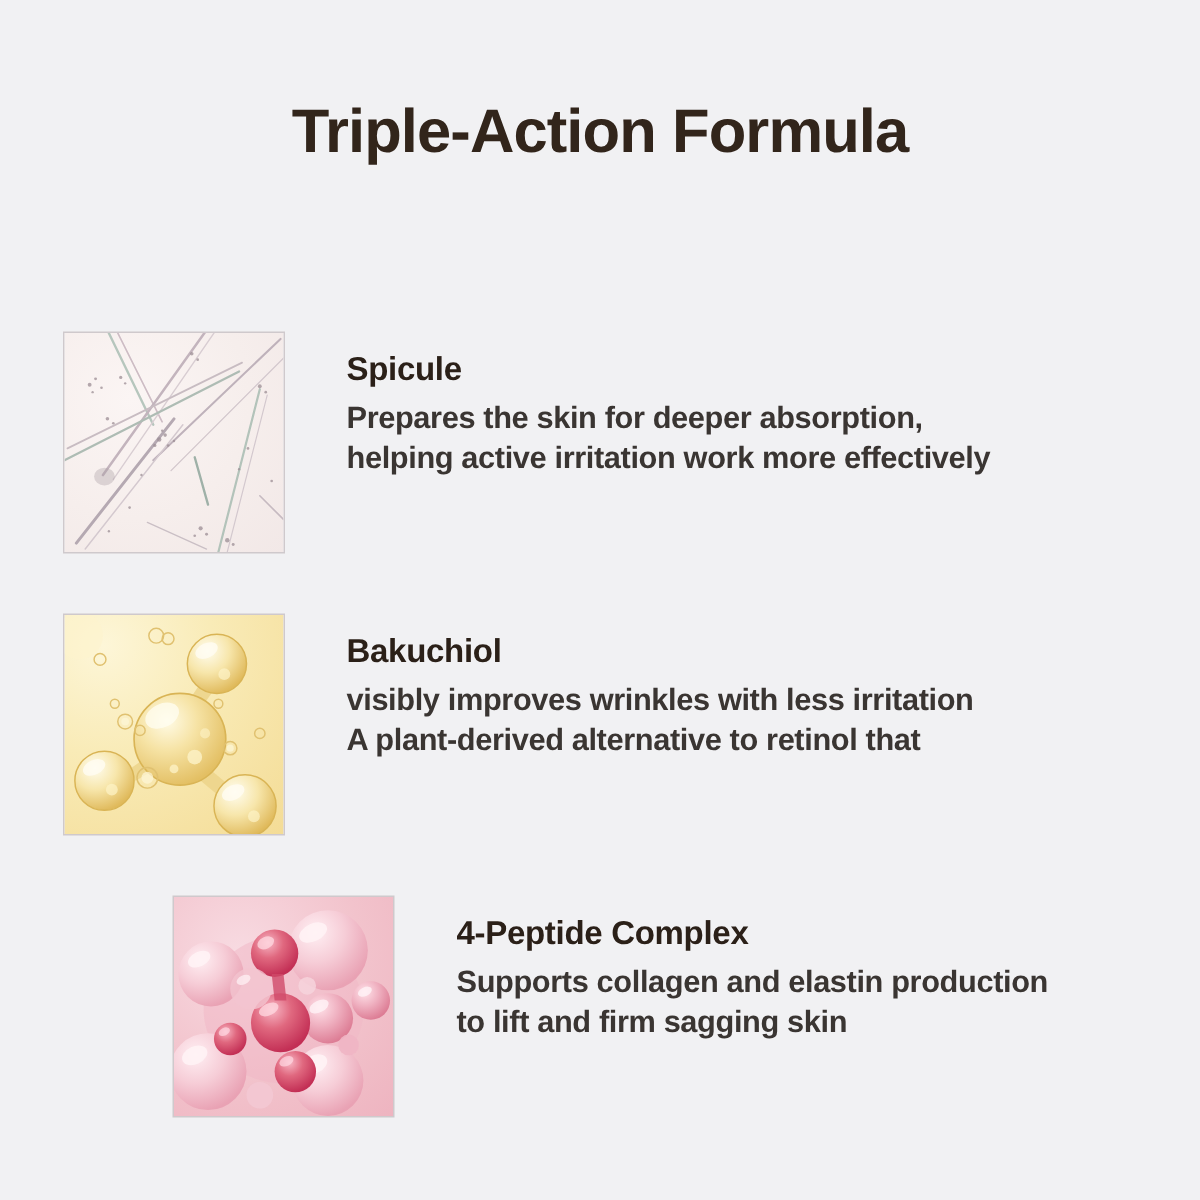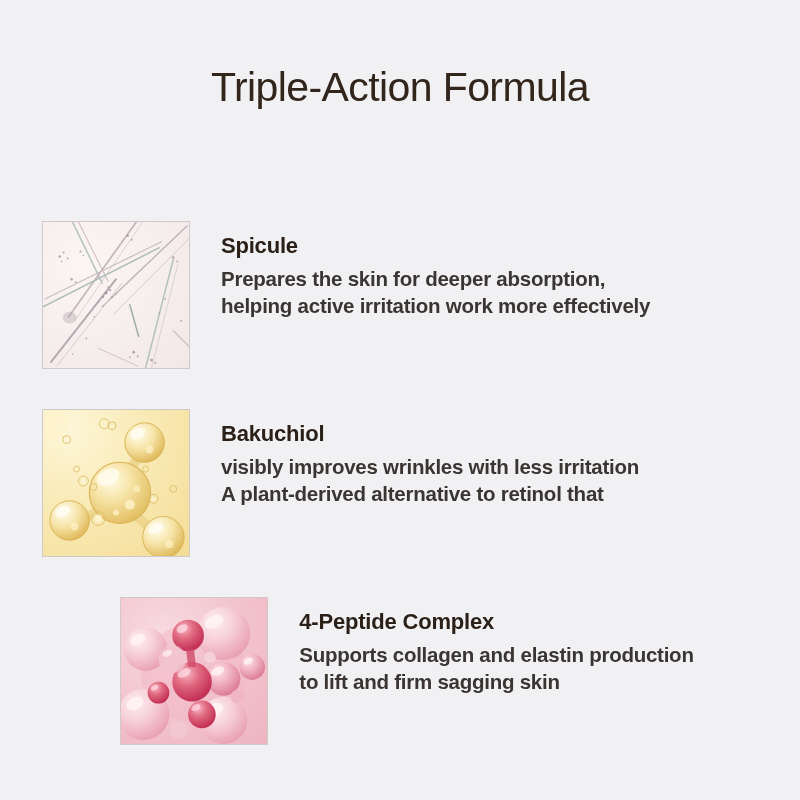--- a/index.html
+++ b/index.html
@@ -26,21 +26,21 @@
     position: absolute;
     top: 62px;
     left: 0;
     width: 800px;
     text-align: center;
   }
   .title-line {
     display: block;
     color: #32251b;
     font-size: 41px;
-    font-weight: 400;
+    font-weight: 700;
     letter-spacing: -0.6px;
     line-height: 50px;
     white-space: nowrap;
   }
 
   
   .rows {
     position: absolute;
     top: 221px;
     left: 42px;
@@ -59,21 +59,21 @@
     position: relative;
     flex: 0 0 auto;
     width: 148px;
     height: 148px;
     border: 1px solid #cfc9cc;
     box-sizing: border-box;
     overflow: hidden;
   }
 
   .row-text {
-    margin-left: 31px;
+    margin-left: 41px;
     padding-top: 11px;
   }
   .ing-name {
     display: block;
     color: #2b2018;
     font-size: 22px;
     font-weight: 700;
     letter-spacing: -0.2px;
     line-height: 28px;
     margin-bottom: 5px;

